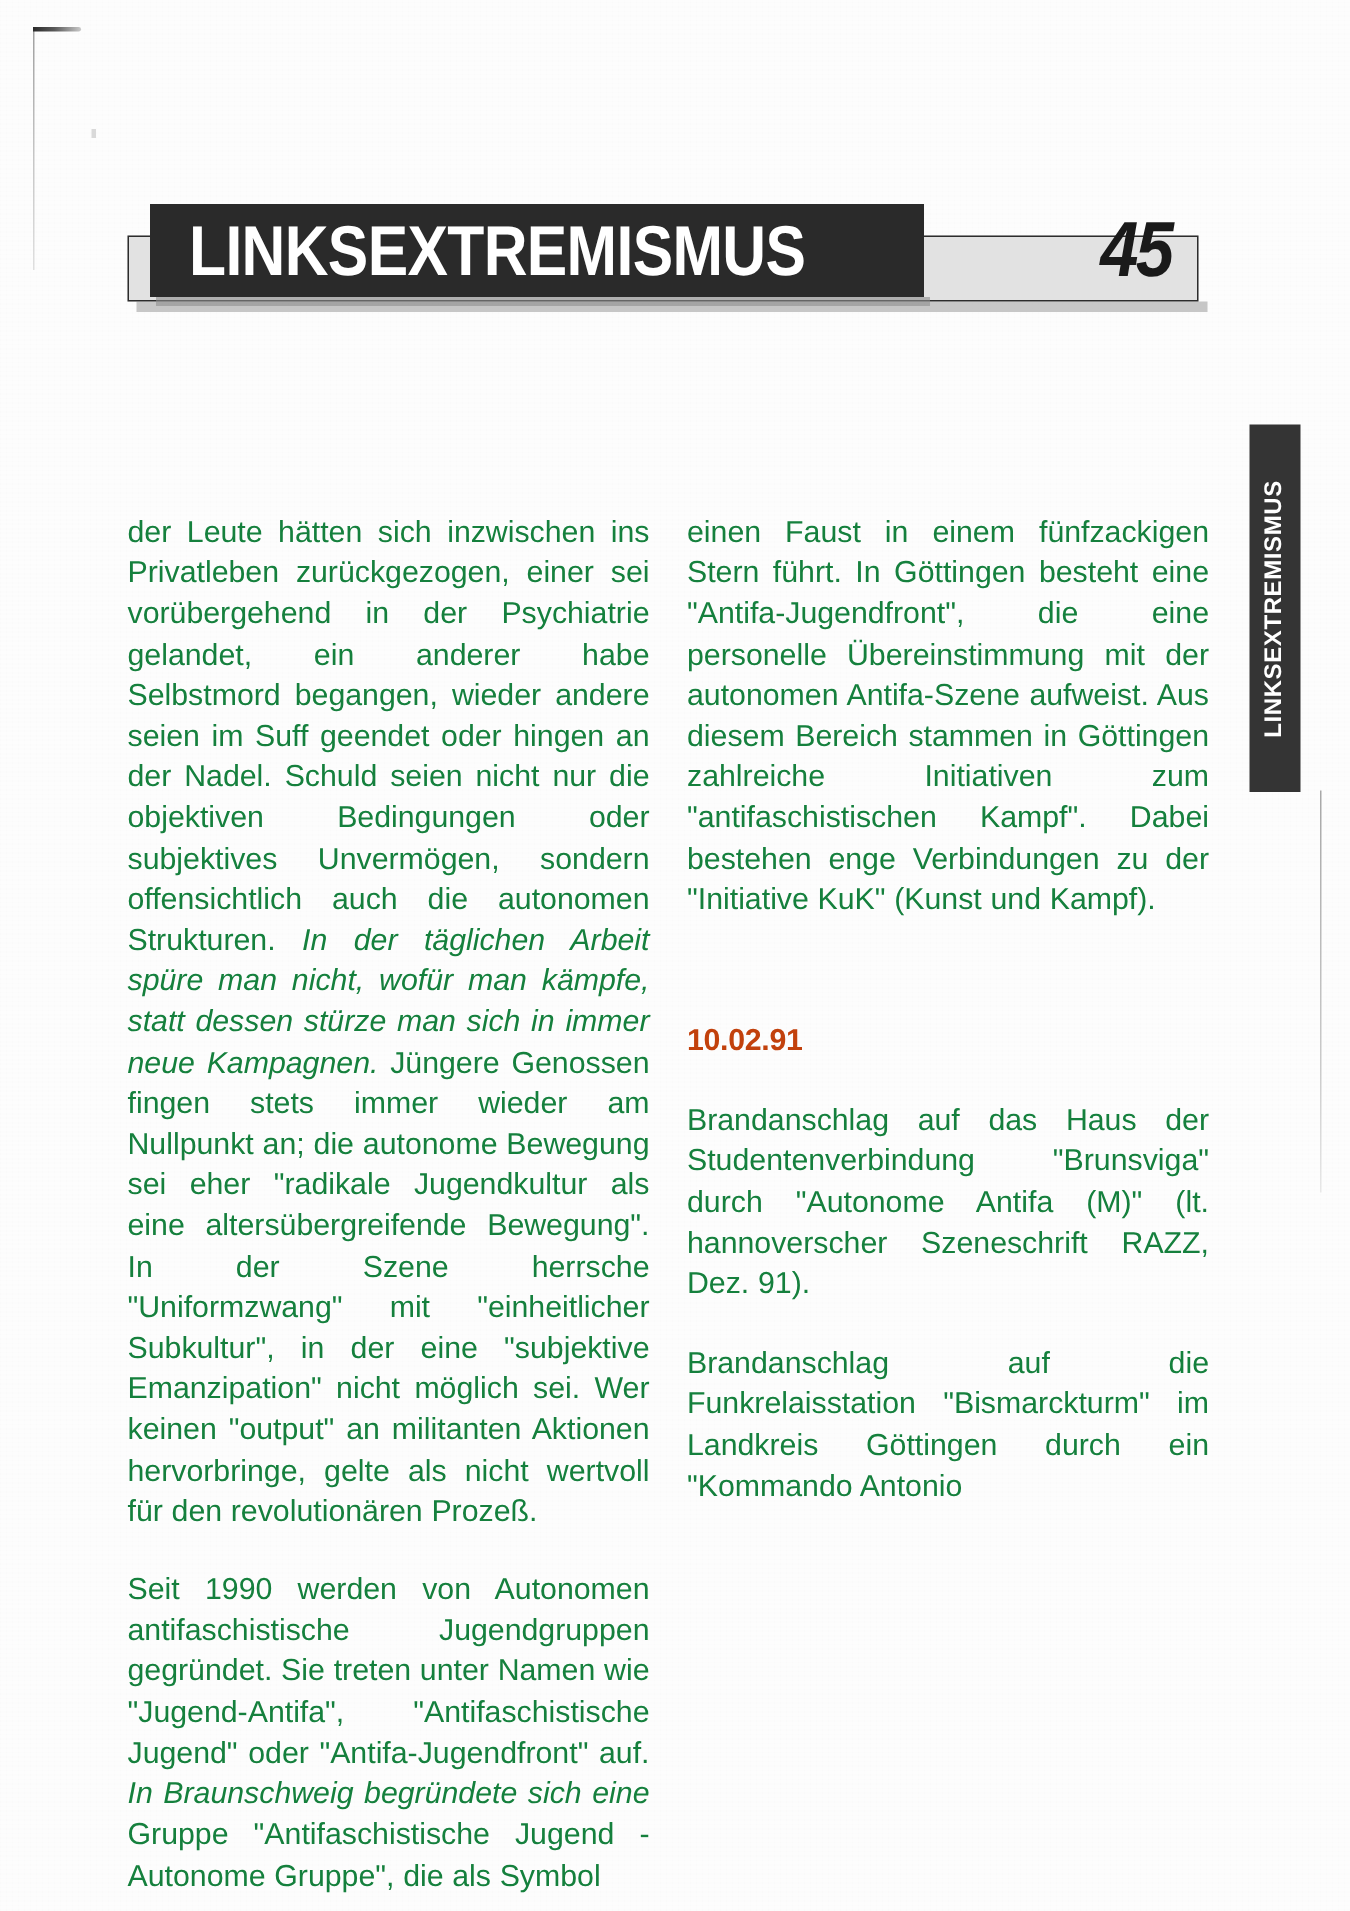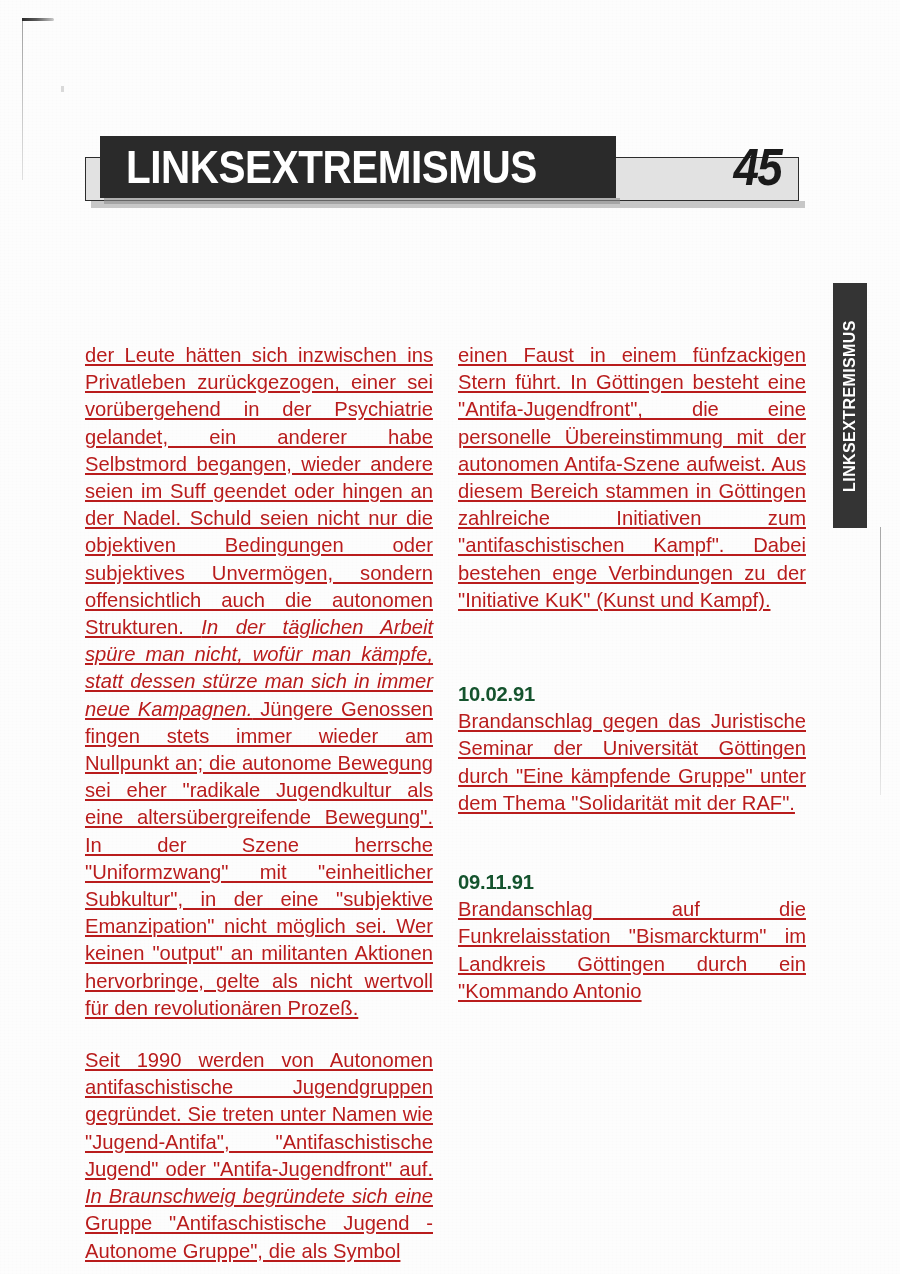--- a/index.html
+++ b/index.html
@@ -162,34 +162,33 @@
   .column {
     width: 348px;
     flex: 0 0 348px;
   }
   .para {
     font-size: 20.2px;
     line-height: 27.2px;
     text-align: justify;
     text-justify: inter-word;
     margin: 0 0 25px 0;
-    color: #b91c1c;
+    color: #15803d;
     word-spacing: 0.2px;
     hyphens: manual;
-    text-decoration: underline;
   }
   .para:last-child { margin-bottom: 4px; }
   .para.tight { margin-bottom: 0; }
   .para .it { font-style: italic; }
   .date-head {
     font-size: 20.2px;
     line-height: 27.2px;
     font-weight: bold;
     margin: 0;
-    color: #14532d;
+    color: #c2410c;
     letter-spacing: -0.2px;
   }
   .gap-sm { height: 10px; }
   .gap-md { height: 26px; }
   .gap-lg { height: 32px; }
 </style>
 </head>
 <body>
 
 <div id="page">
@@ -230,31 +229,30 @@
 
       <p class="para">einen Faust in einem fünfzackigen Stern führt. In Göttingen besteht eine "Antifa-Jugendfront", die eine personelle Übereinstimmung mit der autonomen Antifa-Szene aufweist. Aus diesem Bereich stammen in Göttingen zahlreiche Initiativen zum "antifaschistischen Kampf". Dabei bestehen enge Verbindungen zu der "Initiative KuK" (Kunst und Kampf).</p>
 
       <div class="gap-sm"></div>
 
 
       <div class="gap-lg"></div>
 
       <div>
         <p class="date-head">10.02.91</p>
-        <p class="para tight">Brandanschlag gegen das Juristische Seminar der Universität Göttingen durch "Eine kämpfende Gruppe" unter dem Thema "Solidarität mit der RAF".</p>
       </div>
 
       <div class="gap-md"></div>
 
       <div>
+        <p class="para tight">Brandanschlag auf das Haus der Studentenverbindung "Brunsviga" durch "Autonome Antifa (M)" (lt. hannoverscher Szeneschrift RAZZ, Dez. 91).</p>
       </div>
 
       <div class="gap-md"></div>
 
       <div>
-        <p class="date-head">09.11.91</p>
         <p class="para tight">Brandanschlag auf die Funkrelaisstation "Bismarckturm" im Landkreis Göttingen durch ein "Kommando Antonio</p>
       </div>
 
     </div>
   </div>
 
 </div>
 
 </body></html>

